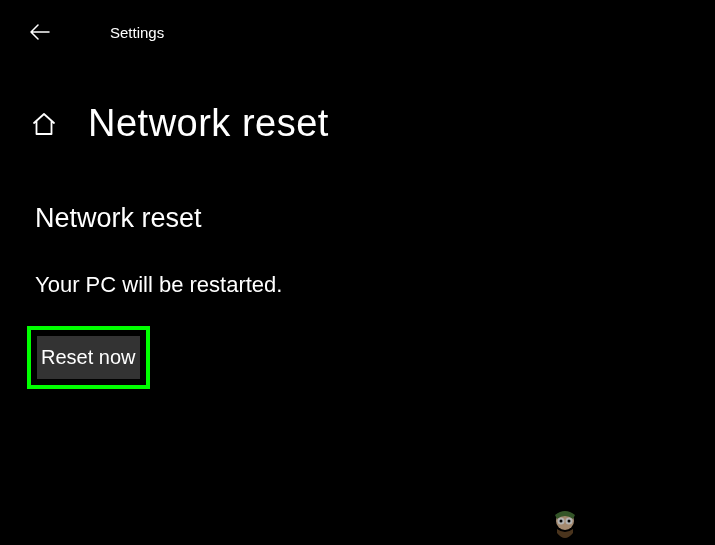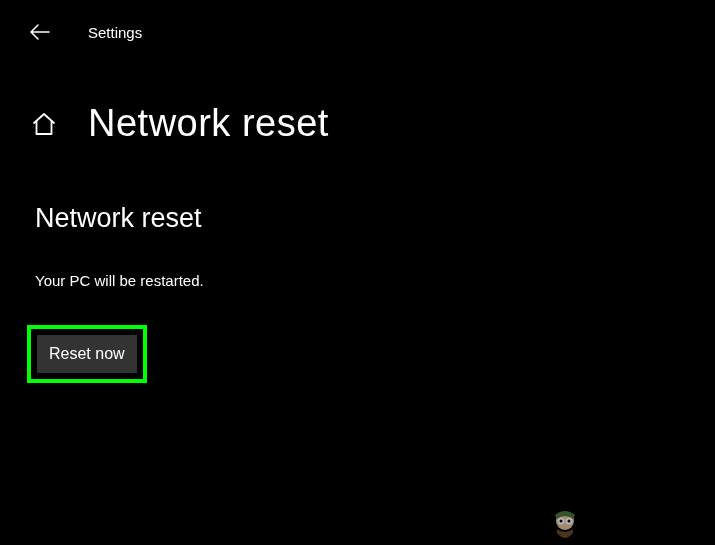--- a/index.html
+++ b/index.html
@@ -13,21 +13,21 @@
       background: #000000;
       font-family: 'Segoe UI', Tahoma, Geneva, sans-serif;
       color: #ffffff;
       overflow: hidden;
       position: relative;
     }
     .header {
       display: flex;
       align-items: center;
       padding: 22px 0 0 30px;
-      gap: 38px;
+      gap: 60px;
     }
     .back-icon {
       width: 20px;
       height: 20px;
       display: flex;
       align-items: center;
       justify-content: center;
       cursor: pointer;
     }
     .settings-label {
@@ -65,38 +65,38 @@
     }
     .description {
       font-size: 17px;
       line-height: 1.45;
       color: #ffffff;
       font-weight: 400;
       margin-bottom: 34px;
       max-width: 640px;
     }
     .restart-note {
-      font-size: 15px;
+      font-size: 22px;
       color: #ffffff;
       font-weight: 400;
-      margin-bottom: 36px;
+      margin-bottom: 28px;
     }
     .highlight-box {
       display: inline-block;
       border: 4px solid #00ff00;
       padding: 6px;
       margin-left: -8px;
     }
     .reset-button {
       background: #333333;
       border: none;
       color: #ffffff;
-      font-size: 16px;
+      font-size: 20px;
       font-family: inherit;
-      padding: 10px 12px;
+      padding: 10px 4px;
       cursor: pointer;
       font-weight: 400;
       text-align: right;
     }
     .watermark {
       position: absolute;
       bottom: 0;
       right: 130px;
       width: 40px;
       height: 40px;

